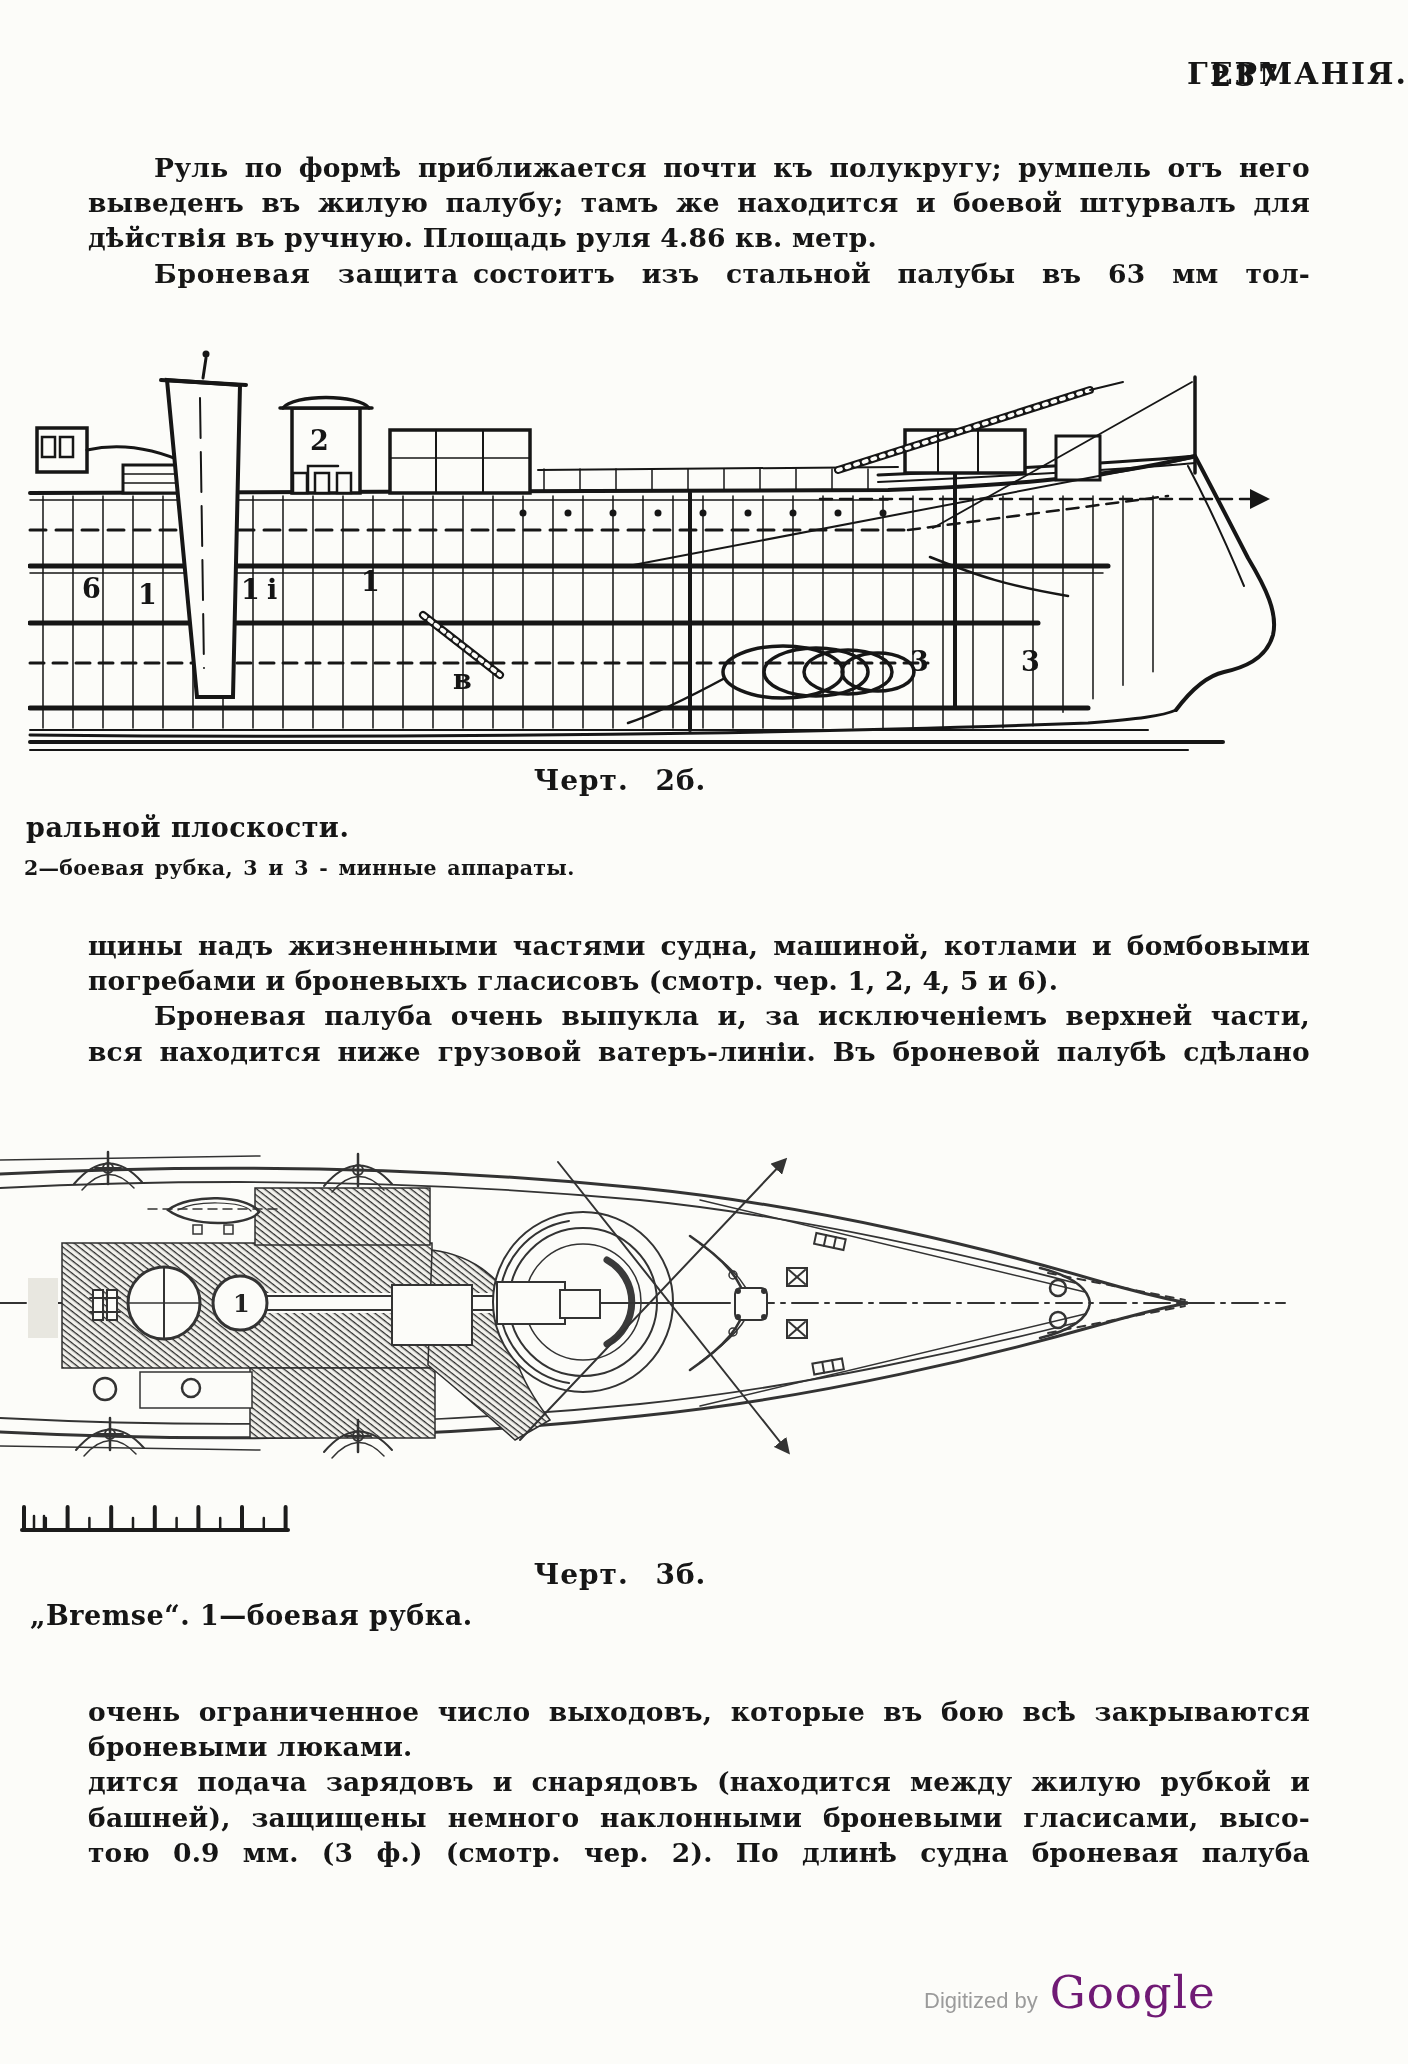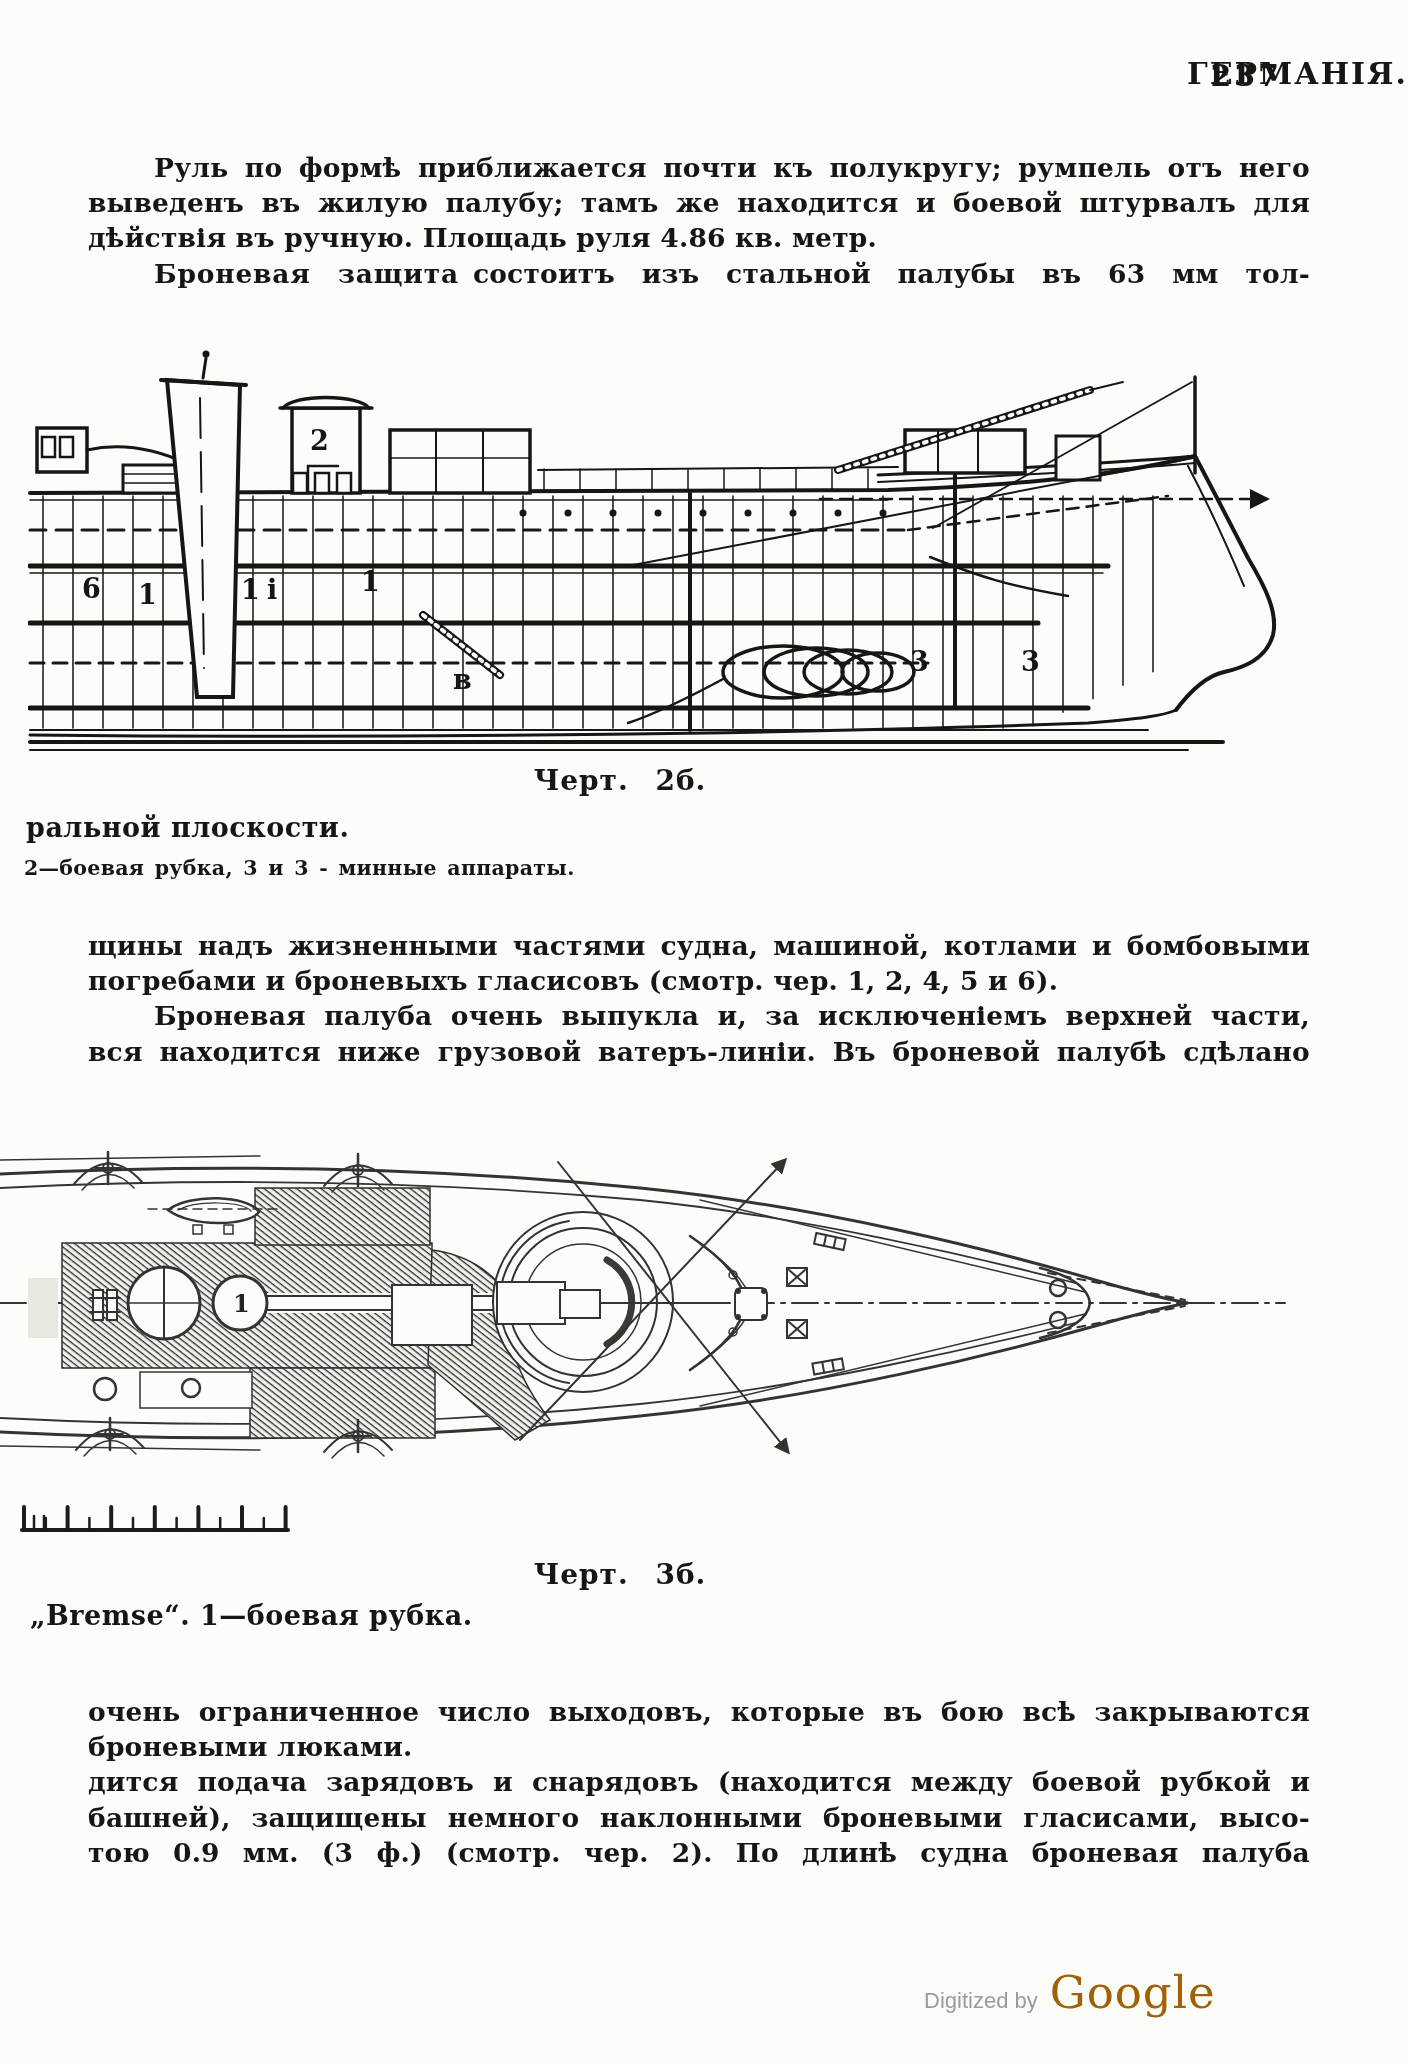--- a/index.html
+++ b/index.html
@@ -13,21 +13,21 @@
          text-align:justify;text-align-last:justify;}
   .bline.left{text-align:right;text-align-last:left;}
   .bline.indent{text-indent:66px;}
   .lead-bold{font-weight:bold;letter-spacing:0.8px;margin-right:14px;}
   .fig-caption{left:400px;width:440px;text-align:center;font-size:28px;font-weight:bold;word-spacing:16px;letter-spacing:1px;}
   .caption-cont{left:26px;font-size:27px;font-weight:bold;letter-spacing:0.5px;}
   .fig-legend{left:24px;font-size:20.5px;font-weight:bold;letter-spacing:0.3px;word-spacing:3px;}
   .bremse-legend{left:30px;font-size:27px;font-weight:bold;letter-spacing:0.5px;}
   .watermark{left:915px;top:1966px;display:flex;align-items:baseline;gap:12px;}
   .wm-prefix{font-family:"Liberation Sans","DejaVu Sans",sans-serif;font-size:22px;color:#9b9b9b;margin-left:9px;}
-  .wm-brand{font-family:"DejaVu Serif",serif;font-size:45px;color:#a16207;letter-spacing:1px;}
+  .wm-brand{font-family:"DejaVu Serif",serif;font-size:45px;color:#701a75;letter-spacing:1px;}
   svg{display:block;}
   svg text{font-family:"DejaVu Serif","Liberation Serif",serif;font-weight:bold;fill:#151515;}
   .dlabel{font-size:27px;}
   .dlabel-sm{font-size:24px;fill:#222;}
 </style>
 </head>
 <body>
 
 <div class="page">
 
@@ -398,21 +398,21 @@
     </g>
     <text class="dlabel-sm" x="233" y="172">1</text>
   </svg>
 
   <div class="abs fig-caption" style="top:1558px">Черт. 3б.</div>
   <div class="abs bremse-legend" style="top:1600px">„Bremse“. 1—боевая рубка.</div>
 
   <div class="abs para" style="top:1694px">
     <div class="bline">очень ограниченное число выходовъ, которые въ бою всѣ закрываются</div>
     <div class="bline left">броневыми люками.</div>
-    <div class="bline">дится подача зарядовъ и снарядовъ (находится между боевой рубкой и</div>
+    <div class="bline">дится подача зарядовъ и снарядовъ (находится между жилую рубкой и</div>
     <div class="bline">башней), защищены немного наклонными броневыми гласисами, высо-</div>
     <div class="bline">тою 0.9 мм. (3 ф.) (смотр. чер. 2). По длинѣ судна броневая палуба</div>
   </div>
 
   <div class="abs watermark">
     <span class="wm-prefix">Digitized by</span>
     <span class="wm-brand">Google</span>
   </div>
 
 </div>

